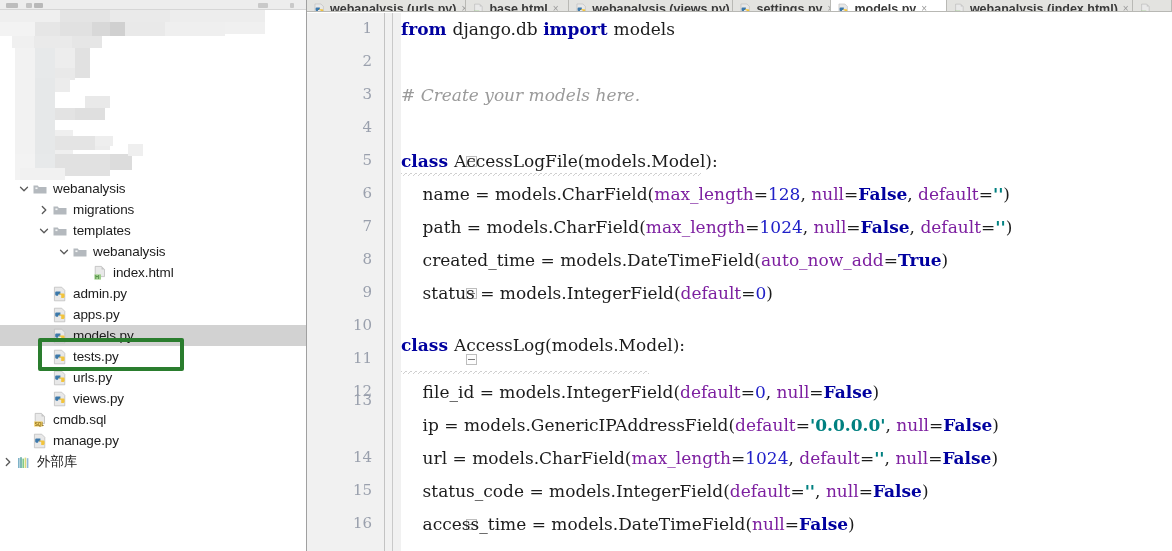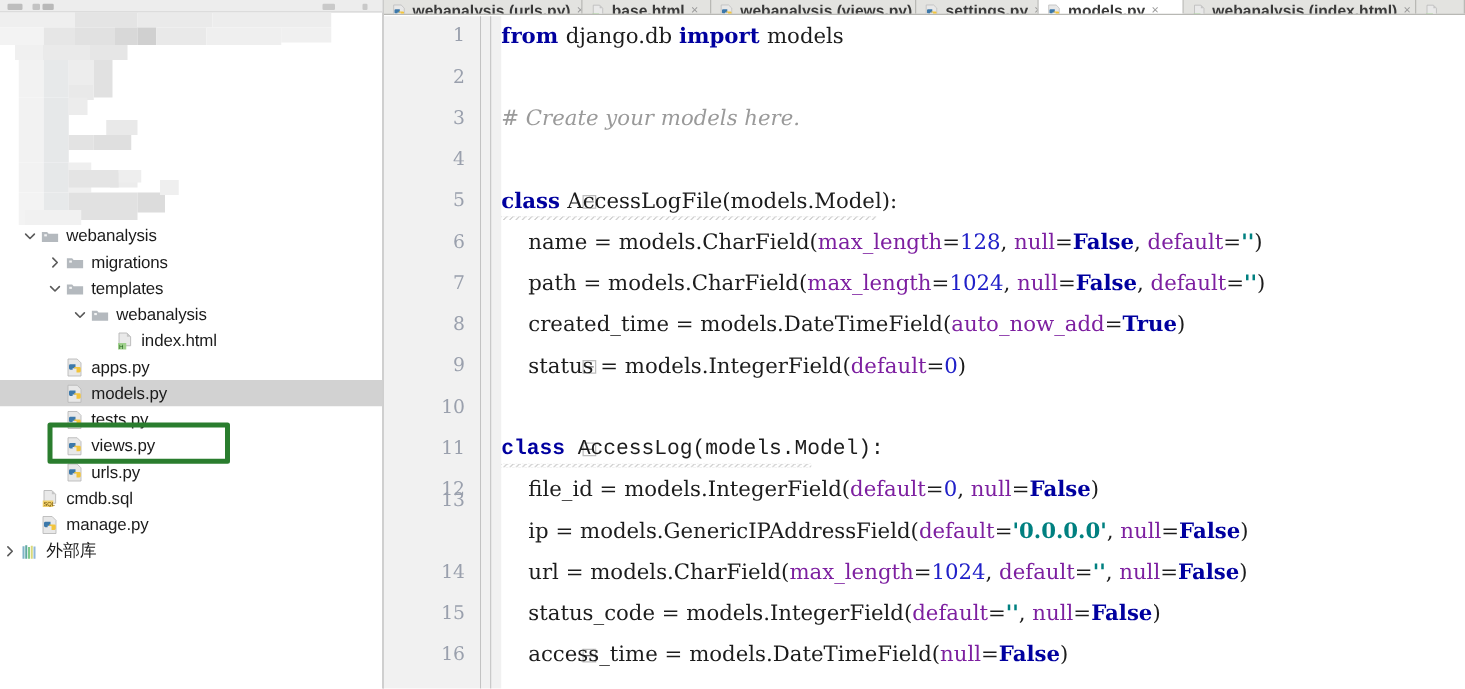--- a/index.html
+++ b/index.html
@@ -358,20 +358,30 @@
           <span class="label">index.html</span>
         </div>
         <div class="row">
           <span style="display: inline-block; flex: 0 0 auto; width: 38px;"></span>
           <span class="arrow"></span>
           <span class="ficon"><svg width="16" height="16" viewBox="0 0 16 16">
               <path d="M2.4 1.2 h7.3 l3.1 3.1 v10.5 h-10.4 z" fill="#e8e8e8" stroke="#b8b8b8" stroke-width=".7"></path>
               <path d="M4.3 5.4 h4.1 v3.2 h-2.3 v1.1 h-1.8 q-1.1 0 -1.1 -1.1 v-2.1 q0 -1.1 1.1 -1.1 z" fill="#3c78aa"></path>
               <path d="M7.4 7.6 h4.1 q1.1 0 1.1 1.1 v2.1 q0 1.1 -1.1 1.1 h-2.3 v-3.2 h-1.8 z" fill="#f2c43c"></path>
             </svg></span>
+          <span class="label">admin.py</span>
+        </div>
+        <div class="row">
+          <span style="display: inline-block; flex: 0 0 auto; width: 38px;"></span>
+          <span class="arrow"></span>
+          <span class="ficon"><svg width="16" height="16" viewBox="0 0 16 16">
+              <path d="M2.4 1.2 h7.3 l3.1 3.1 v10.5 h-10.4 z" fill="#e8e8e8" stroke="#b8b8b8" stroke-width=".7"></path>
+              <path d="M4.3 5.4 h4.1 v3.2 h-2.3 v1.1 h-1.8 q-1.1 0 -1.1 -1.1 v-2.1 q0 -1.1 1.1 -1.1 z" fill="#3c78aa"></path>
+              <path d="M7.4 7.6 h4.1 q1.1 0 1.1 1.1 v2.1 q0 1.1 -1.1 1.1 h-2.3 v-3.2 h-1.8 z" fill="#f2c43c"></path>
+            </svg></span>
           <span class="label">apps.py</span>
         </div>
         <div class="row selected">
           <span style="display: inline-block; flex: 0 0 auto; width: 38px;"></span>
           <span class="arrow"></span>
           <span class="ficon"><svg width="16" height="16" viewBox="0 0 16 16">
               <path d="M2.4 1.2 h7.3 l3.1 3.1 v10.5 h-10.4 z" fill="#e8e8e8" stroke="#b8b8b8" stroke-width=".7"></path>
               <path d="M4.3 5.4 h4.1 v3.2 h-2.3 v1.1 h-1.8 q-1.1 0 -1.1 -1.1 v-2.1 q0 -1.1 1.1 -1.1 z" fill="#3c78aa"></path>
               <path d="M7.4 7.6 h4.1 q1.1 0 1.1 1.1 v2.1 q0 1.1 -1.1 1.1 h-2.3 v-3.2 h-1.8 z" fill="#f2c43c"></path>
             </svg></span>
@@ -388,31 +398,31 @@
           <span class="label">tests.py</span>
         </div>
         <div class="row">
           <span style="display: inline-block; flex: 0 0 auto; width: 38px;"></span>
           <span class="arrow"></span>
           <span class="ficon"><svg width="16" height="16" viewBox="0 0 16 16">
               <path d="M2.4 1.2 h7.3 l3.1 3.1 v10.5 h-10.4 z" fill="#e8e8e8" stroke="#b8b8b8" stroke-width=".7"></path>
               <path d="M4.3 5.4 h4.1 v3.2 h-2.3 v1.1 h-1.8 q-1.1 0 -1.1 -1.1 v-2.1 q0 -1.1 1.1 -1.1 z" fill="#3c78aa"></path>
               <path d="M7.4 7.6 h4.1 q1.1 0 1.1 1.1 v2.1 q0 1.1 -1.1 1.1 h-2.3 v-3.2 h-1.8 z" fill="#f2c43c"></path>
             </svg></span>
+          <span class="label">urls.py</span>
+        </div>
+        <div class="row">
+          <span style="display: inline-block; flex: 0 0 auto; width: 38px;"></span>
+          <span class="arrow"></span>
+          <span class="ficon"><svg width="16" height="16" viewBox="0 0 16 16">
+              <path d="M2.4 1.2 h7.3 l3.1 3.1 v10.5 h-10.4 z" fill="#e8e8e8" stroke="#b8b8b8" stroke-width=".7"></path>
+              <path d="M4.3 5.4 h4.1 v3.2 h-2.3 v1.1 h-1.8 q-1.1 0 -1.1 -1.1 v-2.1 q0 -1.1 1.1 -1.1 z" fill="#3c78aa"></path>
+              <path d="M7.4 7.6 h4.1 q1.1 0 1.1 1.1 v2.1 q0 1.1 -1.1 1.1 h-2.3 v-3.2 h-1.8 z" fill="#f2c43c"></path>
+            </svg></span>
           <span class="label">views.py</span>
-        </div>
-        <div class="row">
-          <span style="display: inline-block; flex: 0 0 auto; width: 38px;"></span>
-          <span class="arrow"></span>
-          <span class="ficon"><svg width="16" height="16" viewBox="0 0 16 16">
-              <path d="M2.4 1.2 h7.3 l3.1 3.1 v10.5 h-10.4 z" fill="#e8e8e8" stroke="#b8b8b8" stroke-width=".7"></path>
-              <path d="M4.3 5.4 h4.1 v3.2 h-2.3 v1.1 h-1.8 q-1.1 0 -1.1 -1.1 v-2.1 q0 -1.1 1.1 -1.1 z" fill="#3c78aa"></path>
-              <path d="M7.4 7.6 h4.1 q1.1 0 1.1 1.1 v2.1 q0 1.1 -1.1 1.1 h-2.3 v-3.2 h-1.8 z" fill="#f2c43c"></path>
-            </svg></span>
-          <span class="label">urls.py</span>
         </div>
         <div class="row">
           <span style="display: inline-block; flex: 0 0 auto; width: 18px;"></span>
           <span class="arrow"></span>
           <span class="ficon"><svg width="16" height="16" viewBox="0 0 16 16">
               <path d="M3.2 1.4 h6.3 l3 3 v7.2 h-9.3 z" fill="#e9e9e9" stroke="#b5b5b5" stroke-width=".7"></path>
               <path d="M9.5 1.4 l3 3 h-3 z" fill="#c6c6c6"></path>
               <rect x="2.2" y="9.4" width="8.4" height="5.2" fill="#f0cf6a"></rect>
               <text x="2.8" y="13.8" font-size="4.6" fill="#6b4e06" font-family="&quot;Liberation Sans&quot;, sans-serif">SQL</text>
             </svg></span>
@@ -564,21 +574,21 @@
           <div class="cline" style="top: 0px; text-align: right;"><span class="kw">from </span><span class="tokdefault">django.db </span><span class="kw">import </span><span class="tokdefault">models</span></div>
           <div class="cline" style="top: 33px;"></div>
           <div class="cline" style="top: 66px;"><span class="cmt"># Create your models here.</span></div>
           <div class="cline" style="top: 99px;"></div>
           <div class="cline" style="top: 132px;"><span class="kw">class </span><span class="tokdefault">AccessLogFile(models.Model):</span></div>
           <div class="cline" style="top: 165px;"><span class="tokdefault">    name = models.CharField(</span><span class="kwarg">max_length</span><span class="tokdefault">=</span><span class="num">128</span><span class="tokdefault">, </span><span class="kwarg">null</span><span class="tokdefault">=</span><span class="kw">False</span><span class="tokdefault">, </span><span class="kwarg">default</span><span class="tokdefault">=</span><span class="str">''</span><span class="tokdefault">)</span></div>
           <div class="cline" style="top: 198px;"><span class="tokdefault">    path = models.CharField(</span><span class="kwarg">max_length</span><span class="tokdefault">=</span><span class="num">1024</span><span class="tokdefault">, </span><span class="kwarg">null</span><span class="tokdefault">=</span><span class="kw">False</span><span class="tokdefault">, </span><span class="kwarg">default</span><span class="tokdefault">=</span><span class="str">''</span><span class="tokdefault">)</span></div>
           <div class="cline" style="top: 231px;"><span class="tokdefault">    created_time = models.DateTimeField(</span><span class="kwarg">auto_now_add</span><span class="tokdefault">=</span><span class="kw">True</span><span class="tokdefault">)</span></div>
           <div class="cline" style="top: 264px;"><span class="tokdefault">    status = models.IntegerField(</span><span class="kwarg">default</span><span class="tokdefault">=</span><span class="num">0</span><span class="tokdefault">)</span></div>
           <div class="cline" style="top: 297px;"></div>
-          <div class="cline" style="top: 330px; font-family: Liberation Mono, monospace;"><span class="kw">class </span><span class="tokdefault">AccessLog(models.Model):</span></div>
+          <div class="cline" style="top: 316px;"><span class="kw">class </span><span class="tokdefault">AccessLog(models.Model):</span></div>
           <div class="cline" style="top: 363px;"><span class="tokdefault">    file_id = models.IntegerField(</span><span class="kwarg">default</span><span class="tokdefault">=</span><span class="num">0</span><span class="tokdefault">, </span><span class="kwarg">null</span><span class="tokdefault">=</span><span class="kw">False</span><span class="tokdefault">)</span></div>
           <div class="cline" style="top: 396px;"><span class="tokdefault">    ip = models.GenericIPAddressField(</span><span class="kwarg">default</span><span class="tokdefault">=</span><span class="str">'0.0.0.0'</span><span class="tokdefault">, </span><span class="kwarg">null</span><span class="tokdefault">=</span><span class="kw">False</span><span class="tokdefault">)</span></div>
           <div class="cline" style="top: 429px;"><span class="tokdefault">    url = models.CharField(</span><span class="kwarg">max_length</span><span class="tokdefault">=</span><span class="num">1024</span><span class="tokdefault">, </span><span class="kwarg">default</span><span class="tokdefault">=</span><span class="str">''</span><span class="tokdefault">, </span><span class="kwarg">null</span><span class="tokdefault">=</span><span class="kw">False</span><span class="tokdefault">)</span></div>
           <div class="cline" style="top: 462px;"><span class="tokdefault">    status_code = models.IntegerField(</span><span class="kwarg">default</span><span class="tokdefault">=</span><span class="str">''</span><span class="tokdefault">, </span><span class="kwarg">null</span><span class="tokdefault">=</span><span class="kw">False</span><span class="tokdefault">)</span></div>
           <div class="cline" style="top: 495px;"><span class="tokdefault">    access_time = models.DateTimeField(</span><span class="kwarg">null</span><span class="tokdefault">=</span><span class="kw">False</span><span class="tokdefault">)</span></div>
           <div class="squiggle" style="left: 0px; top: 160px; width: 300px;"></div>
           <div class="squiggle" style="left: 0px; top: 358px; width: 248px;"></div>
         </div>
     </div>
   </div>

